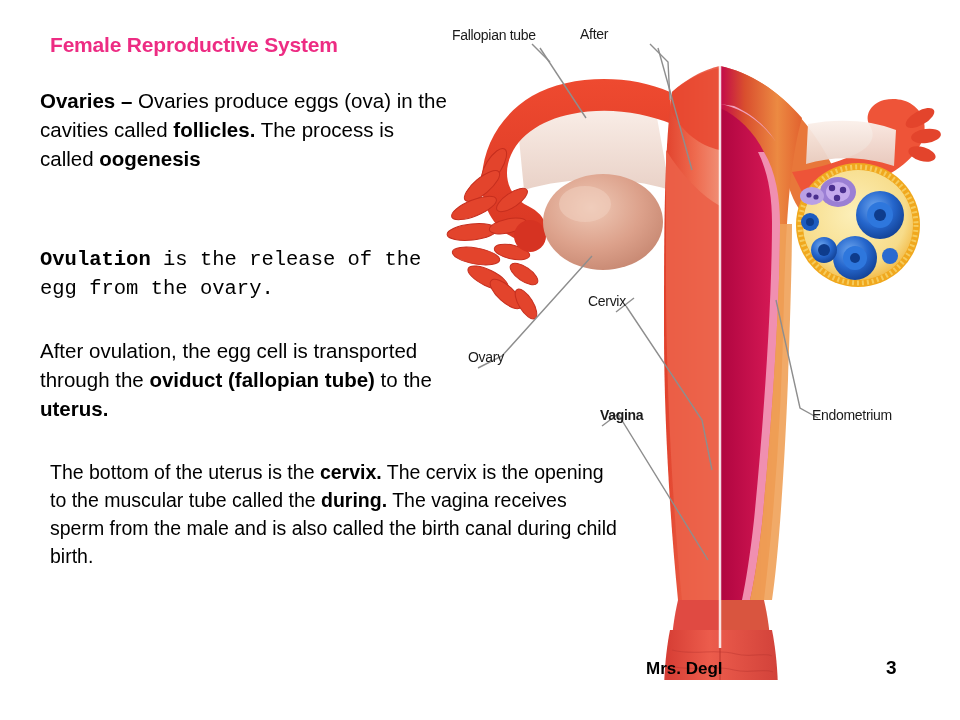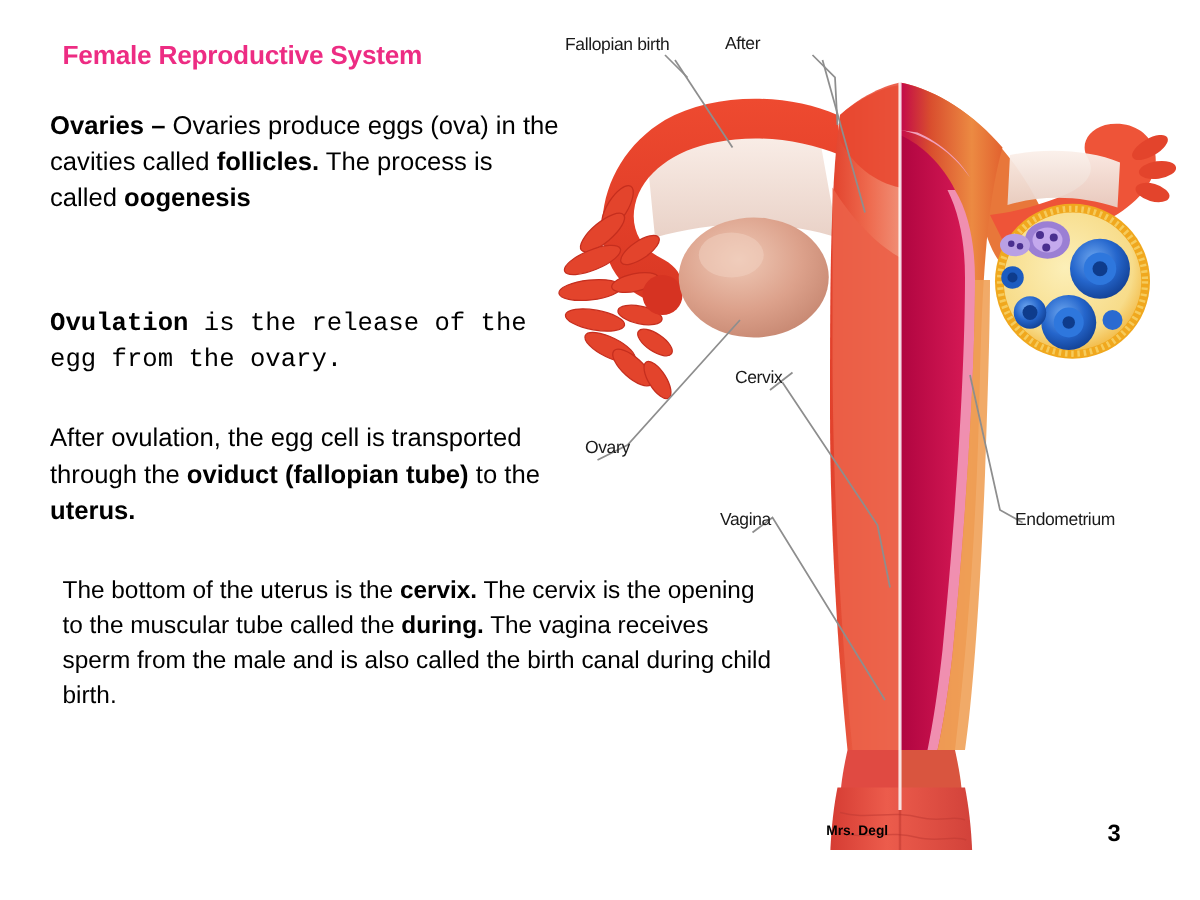--- a/index.html
+++ b/index.html
@@ -49,23 +49,23 @@
     left: 50px;
     width: 570px;
     font-size: 19.5px;
     line-height: 28px;
   }
   .bold { font-weight: bold; }
 
   
   .footer-author {
     position: absolute;
-    left: 661px;
+    left: 646px;
     top: 659px;
-    font-size: 11px;
+    font-size: 17px;
     font-weight: bold;
     color: #000;
   }
   .footer-page {
     position: absolute;
     left: 886px;
     top: 657px;
     font-size: 19px;
     font-weight: bold;
     color: #000;
@@ -86,21 +86,21 @@
     font-family: "Liberation Sans", sans-serif;
     font-size: 14px;
     color: #1a1a1a;
     white-space: nowrap;
     letter-spacing: -0.3px;
   }
   .lbl-fallopian { left: 452px; top: 27px; }
   .lbl-uterus    { left: 580px; top: 26px; }
   .lbl-cervix    { left: 588px; top: 293px; }
   .lbl-ovary     { left: 468px; top: 349px; }
-  .lbl-vagina    { left: 576px; top: 407px; }
+  .lbl-vagina    { left: 600px; top: 407px; font-weight: bold; }
   .lbl-endo      { left: 812px; top: 407px; }
 </style>
 </head>
 <body>
 
 <div class="slide">
 
   <div class="title">Female Reproductive System</div>
 
   <div class="body-block b1"><span class="bold">Ovaries – </span><span>Ovaries produce eggs (ova) in the cavities called </span><span class="bold">follicles.</span><span>  The process is called </span><span class="bold">oogenesis</span></div>
@@ -291,21 +291,21 @@
         <path d="M238,48 L272,170"></path>
         <path d="M58,368 L82,356 L172,256"></path>
         <path d="M196,312 L214,298"></path>
         <path d="M206,306 L282,420 L292,470"></path>
         <path d="M182,426 L198,414 L288,560"></path>
         <path d="M398,418 L380,408 L356,300"></path>
       </g>
     </svg>
   </div>
 
-  <div class="lbl lbl-fallopian">Fallopian birth</div>
+  <div class="lbl lbl-fallopian">Fallopian tube</div>
   <div class="lbl lbl-uterus">After</div>
   <div class="lbl lbl-cervix">Cervix</div>
   <div class="lbl lbl-ovary">Ovary</div>
   <div class="lbl lbl-vagina">Vagina</div>
   <div class="lbl lbl-endo">Endometrium</div>
 
   <div class="footer-author">Mrs. Degl</div>
   <div class="footer-page">3</div>
 
 </div>

